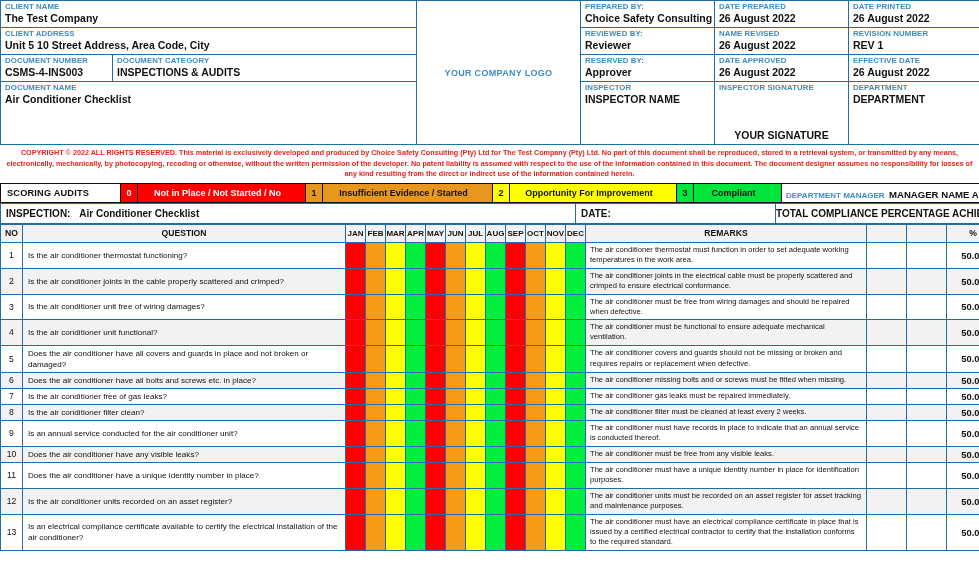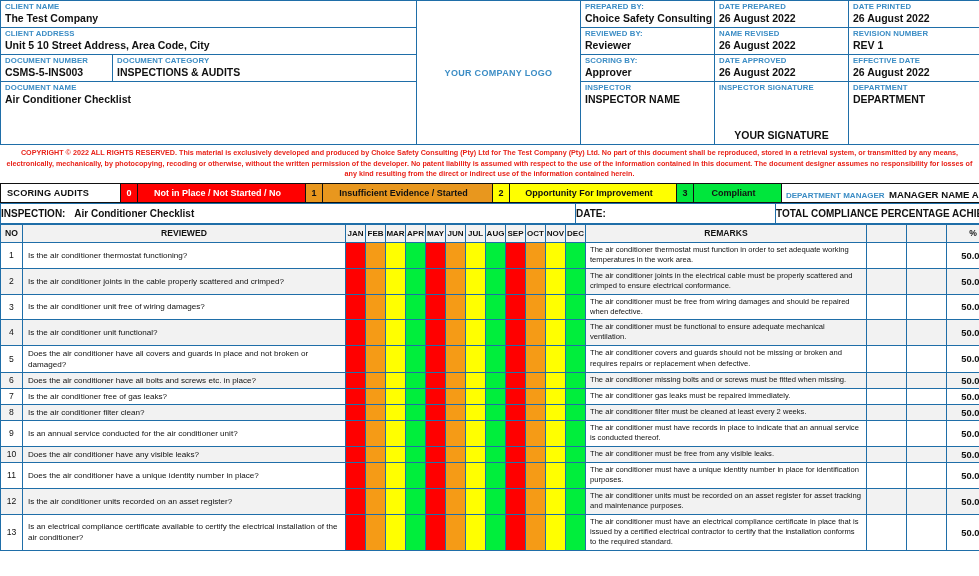--- a/index.html
+++ b/index.html
@@ -87,21 +87,21 @@
   .sc-mgr .lbl { color: #3c8dc5; font-size: 8px; font-weight: bold; }
   .sc-mgr .val { color: #111; font-size: 9.6px; font-weight: bold; }
 
   
   #inspection-row { width: 979px; }
   #inspection-row table { width: 100%; }
   #inspection-row td {
     border: 1px solid #1f6ea8; height: 20px;
     font-size: 10px; font-weight: bold; color: #111;
   }
-  .ins-label { }
+  .ins-label { padding-left: 5px; }
   .ins-val { font-weight: bold; padding-left: 6px; }
   .ins-right { text-align: right; padding-right: 4px; white-space: nowrap; }
 
   
   #checklist { width: 979px; }
   #checklist table { width: 100%; }
   #checklist td, #checklist th { border: 1px solid #1f6ea8; }
   .th {
     background: #f2f2f2; font-size: 8.6px; font-weight: bold;
     color: #111; text-align: center; height: 18px;
@@ -180,28 +180,28 @@
             <div class="hdr-value">26 August 2022</div>
           </td>
           <td class="hdr-cell">
             <div class="hdr-label">REVISION NUMBER</div>
             <div class="hdr-value">REV 1</div>
           </td>
         </tr>
         <tr>
           <td class="hdr-cell">
             <div class="hdr-label">DOCUMENT NUMBER</div>
-            <div class="hdr-value">CSMS-5-INS003</div>
+            <div class="hdr-value">CSMS-4-INS003</div>
           </td>
           <td class="hdr-cell">
             <div class="hdr-label">DOCUMENT CATEGORY</div>
             <div class="hdr-value">INSPECTIONS &amp; AUDITS</div>
           </td>
           <td class="hdr-cell">
-            <div class="hdr-label">SCORING BY:</div>
+            <div class="hdr-label">RESERVED BY:</div>
             <div class="hdr-value">Approver</div>
           </td>
           <td class="hdr-cell">
             <div class="hdr-label">DATE APPROVED</div>
             <div class="hdr-value">26 August 2022</div>
           </td>
           <td class="hdr-cell">
             <div class="hdr-label">EFFECTIVE DATE</div>
             <div class="hdr-value">26 August 2022</div>
           </td>
@@ -314,21 +314,21 @@
           <col style="width:20px">
           <col style="width:20px">
         <col style="width:281px">
         <col style="width:40px">
           <col style="width:40px">
         <col style="width:53px">
       </colgroup>
       <thead>
         <tr>
           <th class="th">NO</th>
-          <th class="th">REVIEWED</th>
+          <th class="th">QUESTION</th>
           <th class="th th-month">JAN</th>
           <th class="th th-month">FEB</th>
           <th class="th th-month">MAR</th>
           <th class="th th-month">APR</th>
           <th class="th th-month">MAY</th>
           <th class="th th-month">JUN</th>
           <th class="th th-month">JUL</th>
           <th class="th th-month">AUG</th>
           <th class="th th-month">SEP</th>
           <th class="th th-month">OCT</th>

